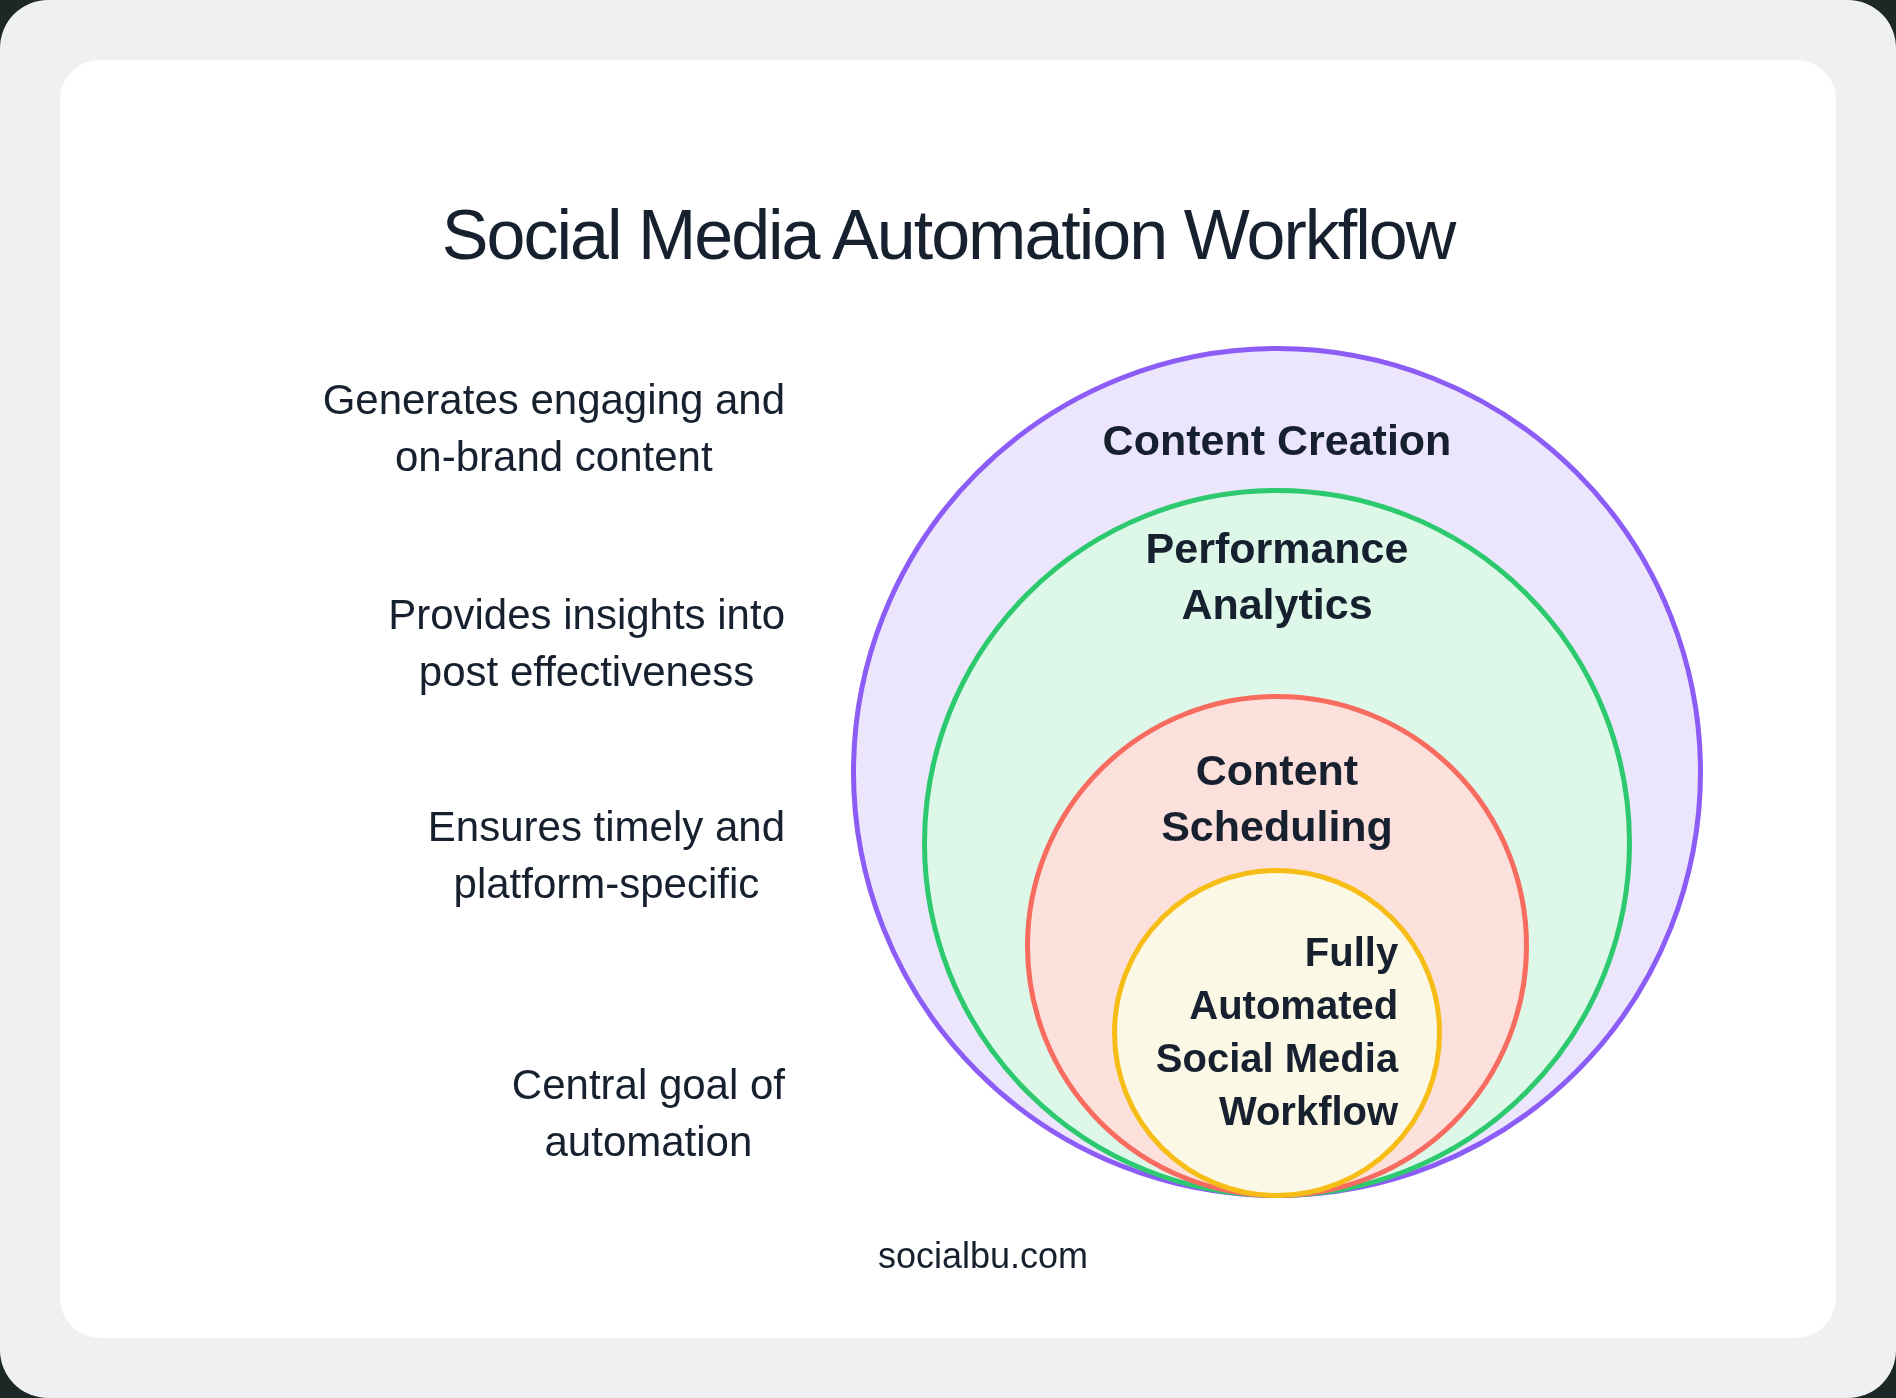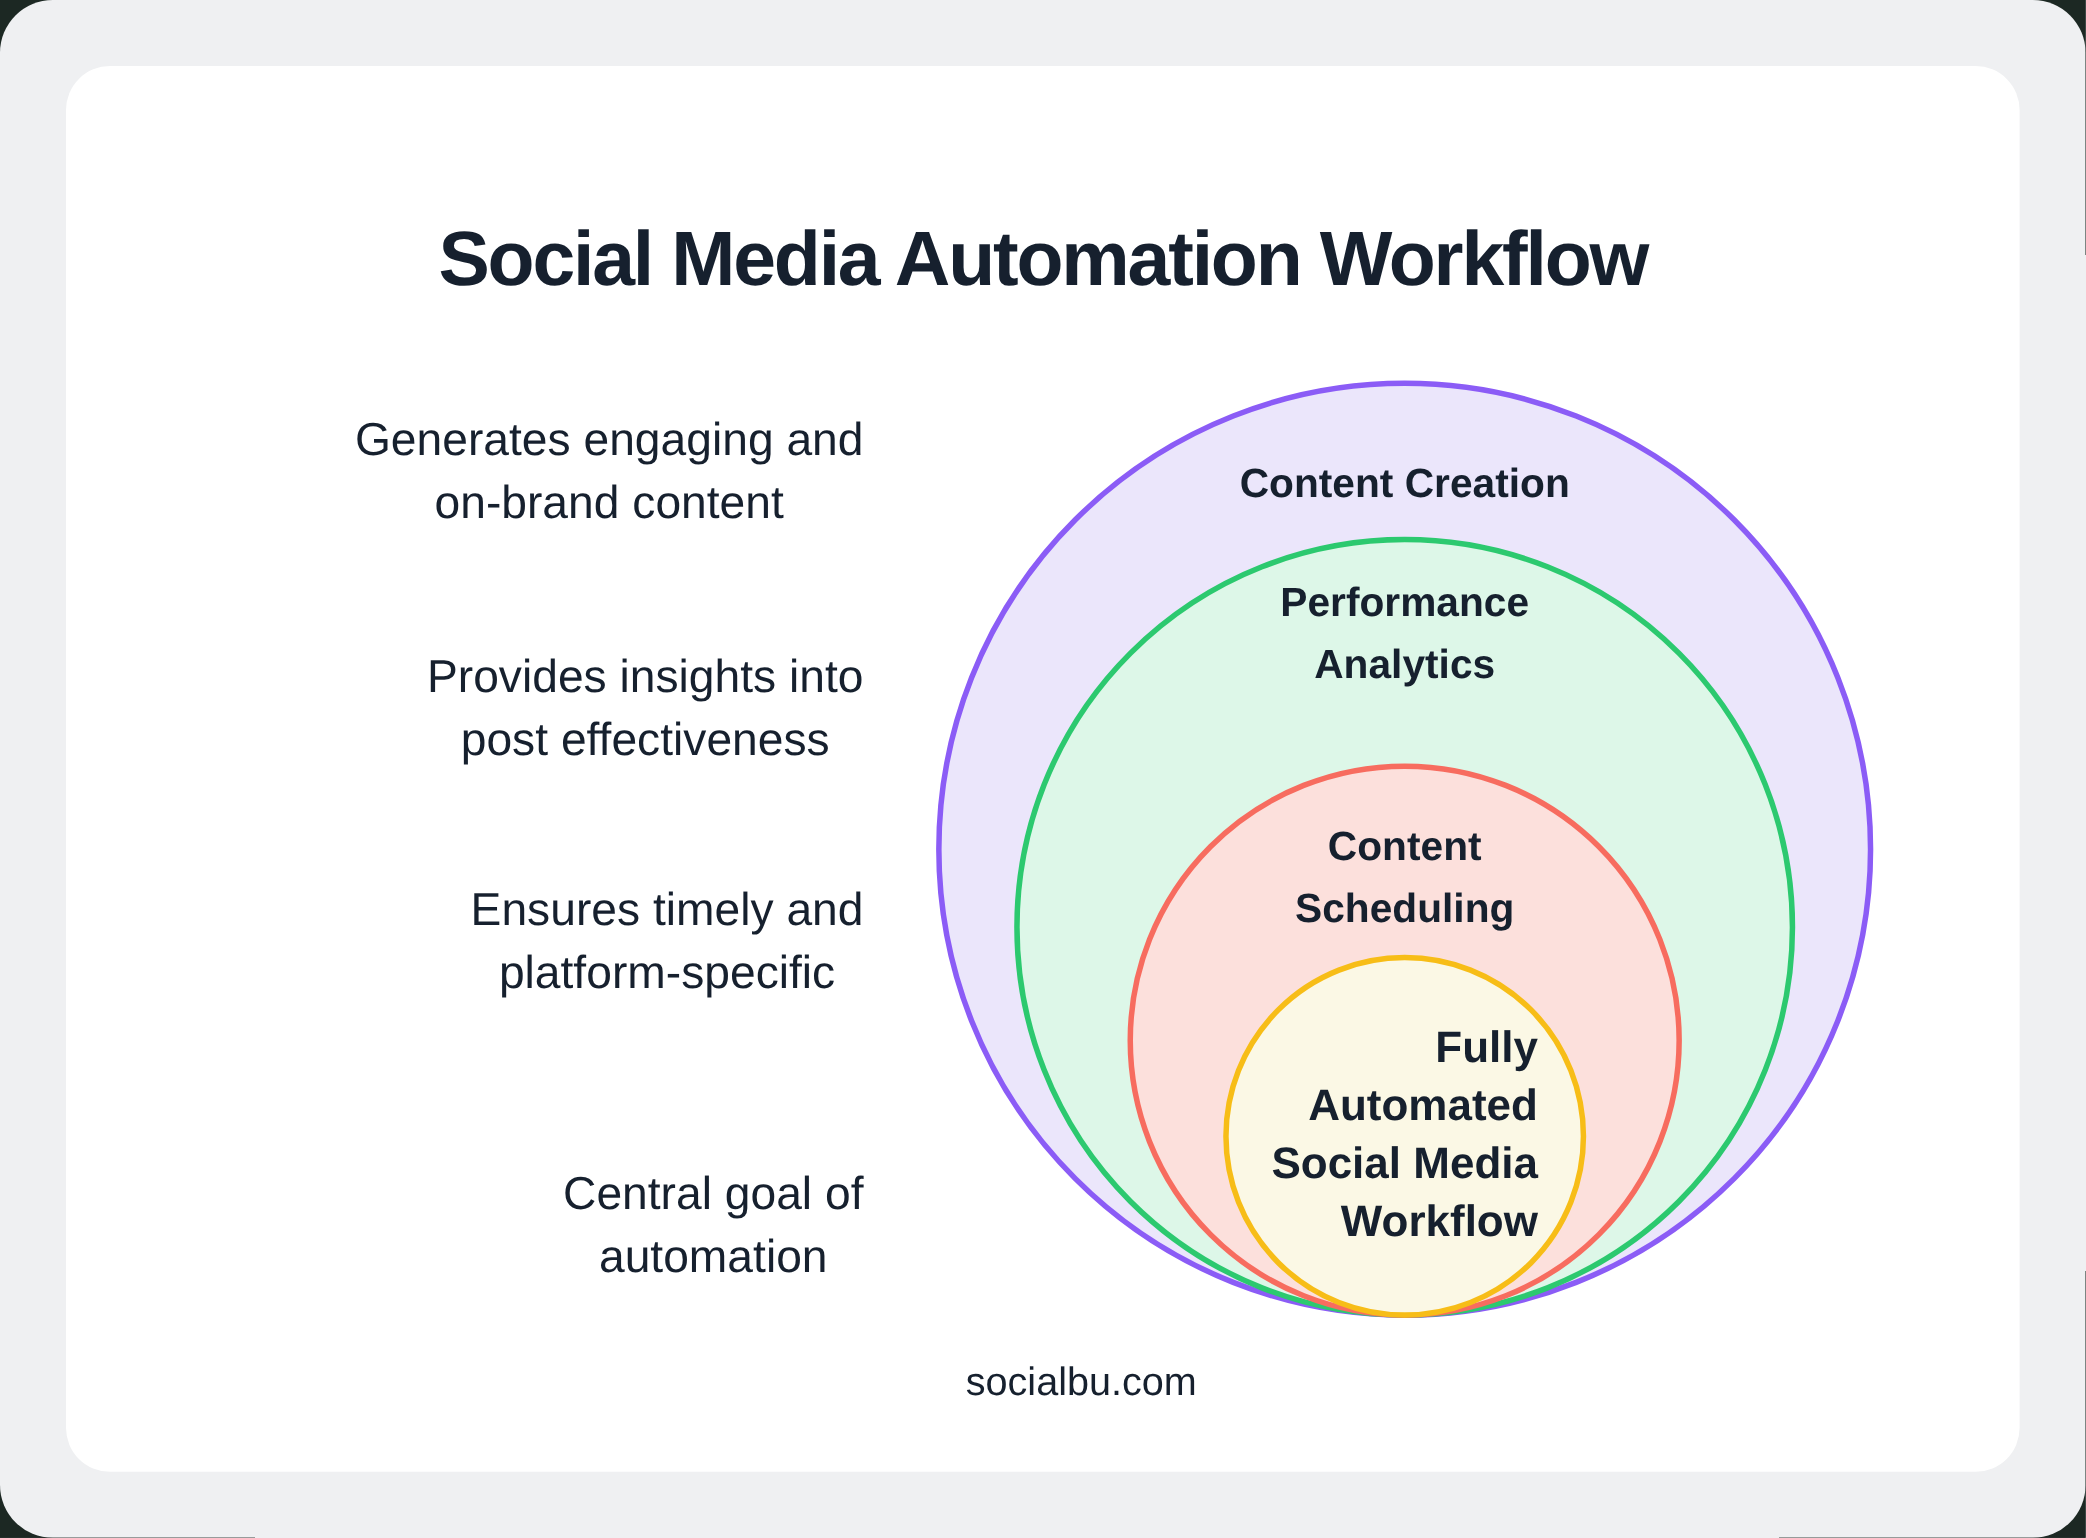--- a/index.html
+++ b/index.html
@@ -23,21 +23,21 @@
     background: var(--card_bg, #FFFFFF);
     border-radius: 40px;
   }
   .title {
     position: absolute;
     left: 0; width: 100%;
     top: 148px;
     text-align: center;
     font-size: 70px;
     line-height: 80px;
-    font-weight: 700;
+    font-weight: 400;
     letter-spacing: -2px;
     color: var(--text, #16202E);
   }
   .side-label {
     position: absolute;
     right: 1111px;
     transform: translateY(-50%);
     text-align: center;
     font-size: 42px;
     line-height: 57px;
@@ -49,21 +49,21 @@
     position: absolute;
     border-radius: 50%;
     box-sizing: border-box;
     border: 5px solid transparent;
   }
   .ring-label {
     position: absolute;
     left: 1277px;
     transform: translate(-50%, -50%);
     text-align: center;
-    font-size: 37px;
+    font-size: 43px;
     line-height: 56px;
     font-weight: 600;
     white-space: pre-line;
     color: var(--text, #16202E);
   }
   .ring-label.tight {
     line-height: 53px;
     font-size: 40px;
     text-align: right;
   }

